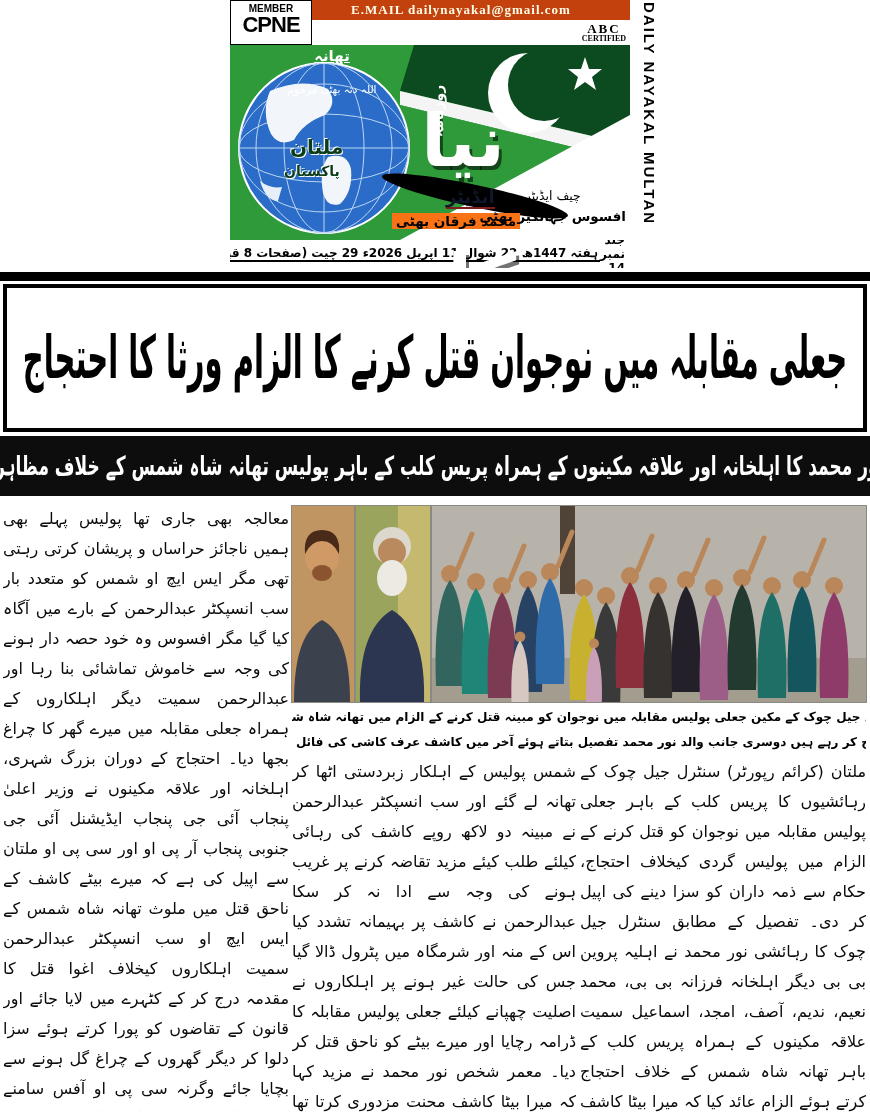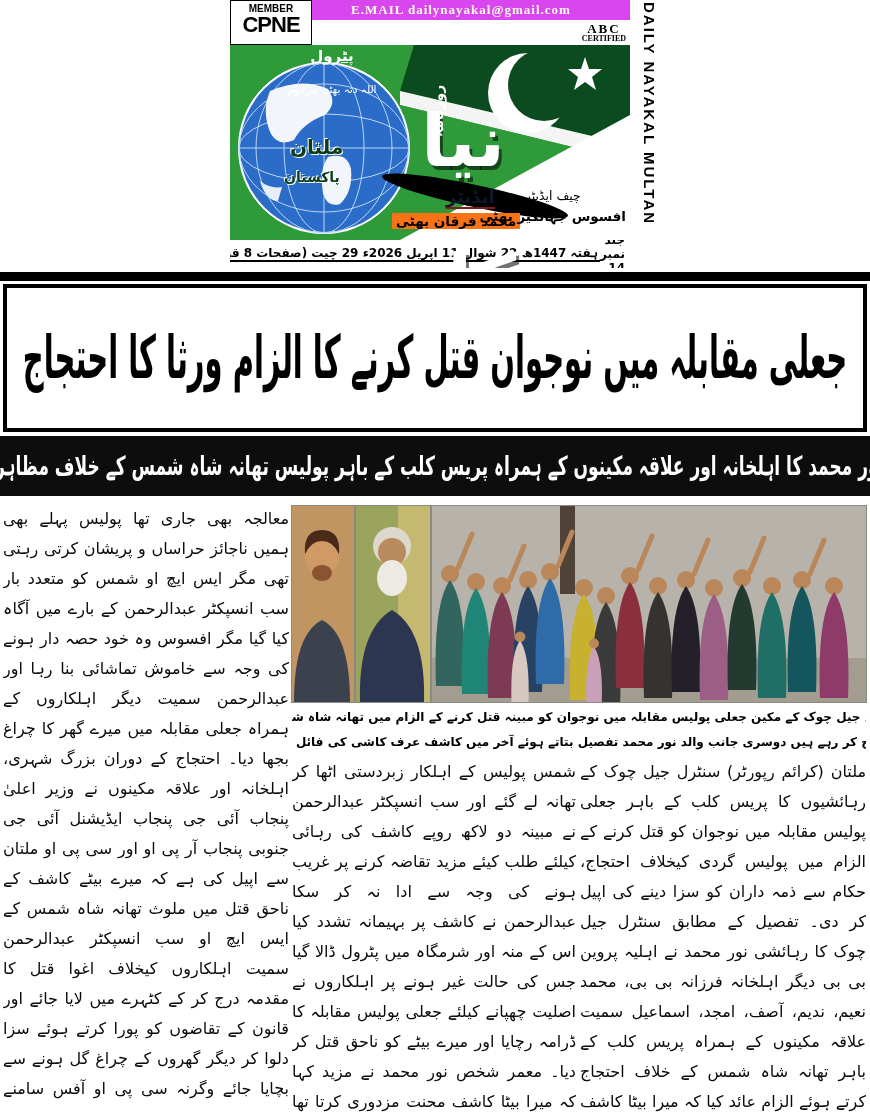--- a/index.html
+++ b/index.html
@@ -9,21 +9,21 @@
   .urdu{direction:rtl;font-family:"DejaVu Sans",sans-serif;}
   .nowrapc{display:flex;justify-content:center;align-items:center;overflow:hidden;}
   .nowrapc>span{white-space:nowrap;}
 
   
   .vbanner{left:630px;top:2px;width:28px;height:266px;
            writing-mode:vertical-rl;text-orientation:sideways;
            font-family:"Liberation Sans",sans-serif;font-weight:bold;font-size:15px;
            letter-spacing:2px;color:#000;overflow:hidden;}
   .mast{left:230px;top:0;width:400px;height:268px;background:#2f9a3a;overflow:hidden;}
-  .email-bar{position:absolute;left:62px;top:0;width:338px;height:20px;background:#d946ef;
+  .email-bar{position:absolute;left:62px;top:0;width:338px;height:20px;background:#c2410c;
              color:#fffde8;font-family:"Liberation Serif",serif;font-weight:bold;font-size:13px;
              display:flex;align-items:center;justify-content:center;letter-spacing:1px;}
   .cert-strip{position:absolute;left:62px;top:20px;width:338px;height:25px;background:#fff;
               display:flex;flex-direction:row-reverse;align-items:center;justify-content:space-between;
               padding:0 4px;box-sizing:border-box;}
   .cert-urdu{background:#000;color:#fff;font-size:11px;padding:2px 8px;font-weight:bold;}
   .abc-box{text-align:center;color:#000;font-family:"Liberation Serif",serif;line-height:1;}
   .abc-box .l1{font-weight:bold;font-size:13px;letter-spacing:2px;display:block;}
   .abc-box .l2{font-weight:bold;font-size:8px;display:block;text-align:center;}
   .slogan{color:#000;font-size:12px;font-weight:bold;}
@@ -38,21 +38,21 @@
   .founder{position:absolute;left:44px;top:2px;width:116px;text-align:center;color:#fff;z-index:3;}
   .founder .f1{font-size:15px;font-weight:bold;text-decoration:underline;display:block;}
   .founder .f2{font-size:10.5px;display:block;margin-top:18px;}
   .mast-title{position:absolute;left:128px;top:26px;width:210px;height:150px;z-index:3;
               color:#fff;font-size:72px;font-weight:bold;direction:rtl;text-align:center;
               line-height:140px;text-shadow:3px 4px 0 rgba(0,0,0,.55);}
   .rozname{position:absolute;left:200px;top:92px;z-index:3;color:#fff;font-size:14px;font-weight:bold;
            transform:rotate(-90deg);transform-origin:left top;}
   .globe-city{position:absolute;left:60px;top:90px;z-index:3;color:#0b3d1c;font-weight:bold;font-size:20px;
               text-shadow:1px 1px 0 #fff,-1px -1px 0 #fff;}
-  .globe-country{position:absolute;left:54px;top:124px;z-index:3;color:#0b3d1c;font-weight:bold;font-size:14px;
+  .globe-country{position:absolute;left:54px;top:118px;z-index:3;color:#0b3d1c;font-weight:bold;font-size:14px;
               text-shadow:1px 1px 0 #fff,-1px -1px 0 #fff;}
   .swoosh{position:absolute;left:150px;top:140px;width:190px;height:22px;background:#000;
           border-radius:50%;transform:rotate(12deg);z-index:2;}
   .editor-label{position:absolute;left:216px;top:141px;z-index:4;color:#0f172a;font-weight:bold;font-size:18px;
                 border-bottom:2px solid #7f1d1d;}
   .editor-name{position:absolute;left:162px;top:168px;z-index:4;color:#000;font-weight:bold;font-size:13.5px;
                background:#f97316;padding:0 4px;}
   .chief{position:absolute;right:4px;top:142px;z-index:4;text-align:center;color:#000;line-height:1.5;}
   .chief .c1{font-size:12.5px;display:block;}
   .chief .c2{font-size:13.5px;font-weight:bold;display:block;}
@@ -124,21 +124,21 @@
             <ellipse cx="92" cy="87" rx="85" ry="34"></ellipse>
             <ellipse cx="92" cy="87" rx="85" ry="64"></ellipse>
             <path d="M7 87 H177 M92 2 V172"></path>
           </g>
           <path d="M38 30 q32 -14 58 -2 q10 14 -3 26 q-22 8 -31 25 q-15 7 -23 -6 q-10 -22 -1 -43z" fill="#f2f6fa"></path>
           <path d="M96 96 q19 -5 23 12 q2 23 -11 35 q-13 4 -17 -11 q-4 -24 5 -36z" fill="#f2f6fa"></path>
           <path d="M28 120 q10 8 22 6 l-4 14 q-12 0 -18 -20z" fill="#e6eef8"></path>
         </svg>
       </div>
       <div class="founder">
-        <span class="f1 urdu">پٹرول</span>
+        <span class="f1 urdu">تھانہ</span>
         <span class="f2 urdu">اللہ دتہ بھٹی مرحوم</span>
       </div>
       <div class="mast-title urdu">نیا کل</div>
       <div class="rozname urdu">روزنامہ</div>
       <div class="globe-city urdu">ملتان</div>
       <div class="globe-country urdu">پاکستان</div>
       <div class="swoosh"></div>
       <div class="editor-label urdu">ایڈیٹر</div>
       <div class="editor-name urdu">محمد فرقان بھٹی</div>
       <div class="chief">

